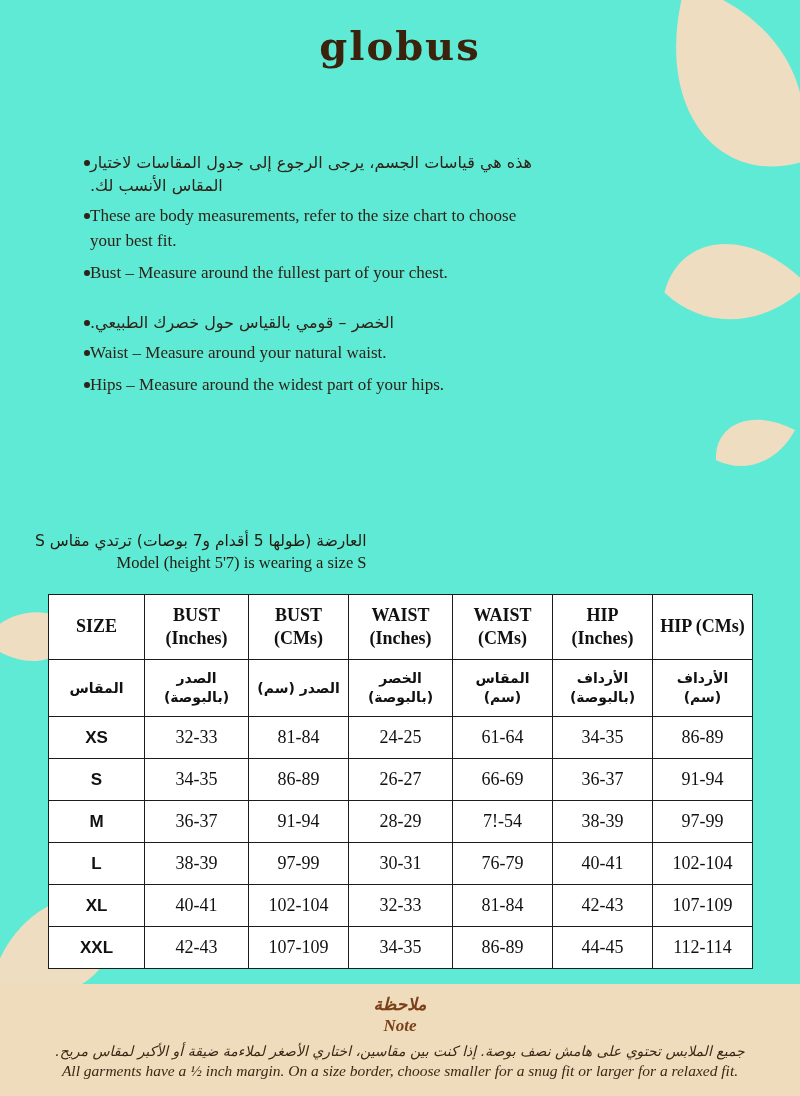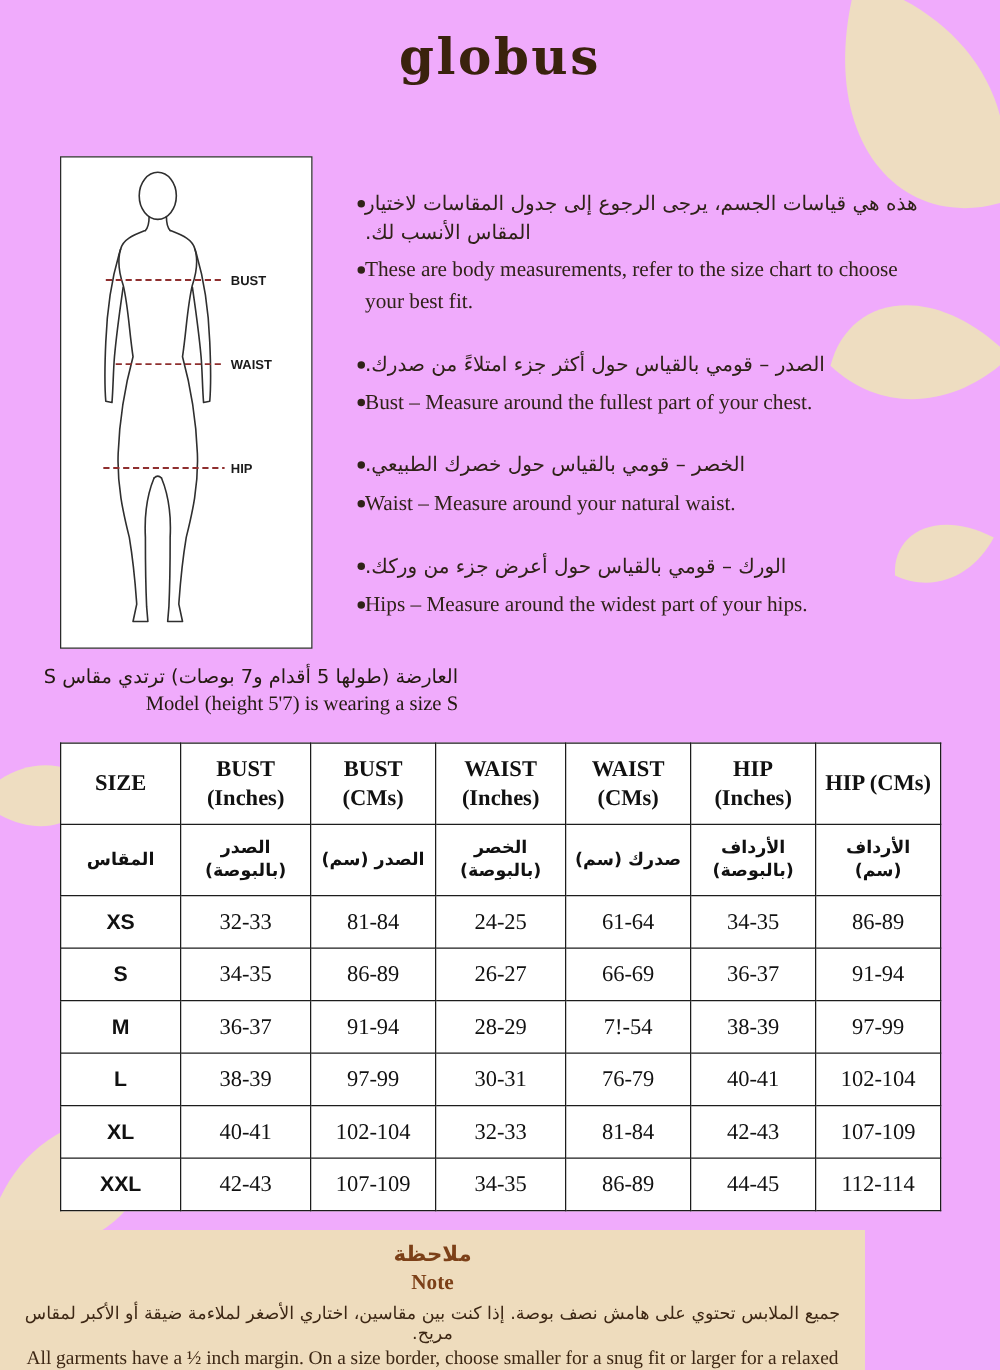--- a/index.html
+++ b/index.html
@@ -1,18 +1,18 @@
 <!DOCTYPE html>
 <html><head>
 <meta charset="utf-8">
 <style>
   html,body { margin:0; padding:0; background:#f7ebd5; }
   .page {
     position:relative; width:800px; height:1096px; overflow:hidden;
-    background:#f0abfc; font-family:"Liberation Serif", serif;
+    background:#5eead4; font-family:"Liberation Serif", serif;
   }
   .leaves { position:absolute; left:0; top:0; z-index:0; }
   .layer { position:relative; z-index:1; }
 
   
   header { text-align:center; padding-top:24px; }
   .logo {
     font-family:"DejaVu Serif", serif; font-size:40px; font-weight:700;
     color:#3a220d; letter-spacing:2px; line-height:1.1;
   }
@@ -59,22 +59,22 @@
   }
   .size-table tr.head-ar th {
     font-family:"DejaVu Sans", sans-serif; font-size:14px; font-weight:700;
     height:52px; line-height:1.35;
   }
   .size-table tbody td { font-family:"Liberation Serif", serif; font-size:18px; height:37px; }
   .size-table tbody td.size-cell { font-family:"Liberation Sans", sans-serif; font-weight:700; font-size:17px; }
 
   
   .note-band {
-    position:absolute; bottom:0; left:0; width:692px; height:112px; z-index:1;
-    background:#eedcbd; text-align:center;
+    position:absolute; bottom:0; left:0; width:800px; height:112px; z-index:1;
+    background:#eedcbd; text-align:center;font-style:italic;
   }
   .note-title-ar { margin-top:10px; font-family:"DejaVu Sans", sans-serif; font-weight:700; font-size:17px; color:#7c4018; }
   .note-title-en { font-family:"Liberation Serif", serif; font-weight:700; font-size:17px; color:#7c4018; margin-top:2px; }
   .note-body-ar { font-family:"DejaVu Sans", sans-serif; font-size:14px; color:#3d2714; margin-top:7px; padding:0 14px; }
   .note-body-en { font-family:"Liberation Serif", serif; font-size:15.5px; color:#3d2714; margin-top:3px; padding:0 14px; }
 
   .m-label { font-family:"Liberation Sans", sans-serif; font-size:10.5px; font-weight:700; fill:#1a1a1a; }
 </style>
 </head>
 <body>
@@ -90,69 +90,40 @@
       <path d="M0,0 C60,-25 130,-10 160,55 C120,110 40,95 0,0 Z" transform="translate(-12,1000) rotate(-60) scale(0.95)"></path>
       <path d="M0,0 C60,-25 130,-10 160,55 C120,110 40,95 0,0 Z" transform="translate(55,1062) rotate(-18) scale(0.7)"></path>
     </g>
   </svg>
 
   <header class="layer">
     <div class="logo">globus</div>
   </header>
 
   <section class="content">
-    <div class="figure-box">
-      <svg width="198" height="390" viewBox="0 0 200 392">
-        <g fill="none" stroke="#2f2f2f" stroke-width="1.3" stroke-linecap="round" stroke-linejoin="round">
-          <ellipse cx="78" cy="30" rx="15" ry="19"></ellipse>
-          <path d="M71 47 C71 53 70 56 68 58 M85 47 C85 53 86 56 88 58"></path>
-          <path d="M68 58 C58 62 50 65 48 73 C45 83 47 93 50 102 C54 118 55 140 58 160 C52 182 47 212 46 238 C45 264 50 286 55 306 C59 330 60 346 61 360 L58 374 L70 374 L69 362 C68 340 68 320 68 306 C67 286 70 270 75 258"></path>
-          <path d="M88 58 C98 62 106 65 108 73 C111 83 109 93 106 102 C102 118 101 140 98 160 C104 182 109 212 110 238 C111 264 106 286 101 306 C97 330 96 346 95 360 L98 374 L86 374 L87 362 C88 340 88 320 88 306 C89 286 86 270 81 258"></path>
-          <path d="M75 258 C77 256 79 256 81 258"></path>
-          <path d="M48 73 C41 95 37 122 36 148 C35 170 35 184 36 196 L41 197 C42 184 42 172 43 160 C45 138 48 118 50 104"></path>
-          <path d="M108 73 C115 95 119 122 120 148 C121 170 121 184 120 196 L115 197 C114 184 114 172 113 160 C111 138 108 118 106 104"></path>
-        </g>
-        <g stroke="#8f2f2f" stroke-width="1.6" stroke-dasharray="5 3">
-          <path d="M36 98 L132 98"></path>
-          <path d="M44 166 L132 166"></path>
-          <path d="M34 250 L132 250"></path>
-        </g>
-        <text class="m-label" x="137" y="102">BUST</text>
-        <text class="m-label" x="137" y="170">WAIST</text>
-        <text class="m-label" x="137" y="254">HIP</text>
-      </svg>
-    </div>
     <ul class="instructions">
         <li class="ar">
           <span class="dot"></span>
           <span class="txt" dir="rtl">هذه هي قياسات الجسم، يرجى الرجوع إلى جدول المقاسات لاختيار المقاس الأنسب لك.</span>
         </li>
         <li class="en">
           <span class="dot"></span>
           <span class="txt">These are body measurements, refer to the size chart to choose your best fit.</span>
         </li>
+        <li class="en">
+          <span class="dot"></span>
+          <span class="txt">Bust – Measure around the fullest part of your chest.</span>
+        </li>
         <li class="ar group-start">
           <span class="dot"></span>
-          <span class="txt" dir="rtl">الصدر – قومي بالقياس حول أكثر جزء امتلاءً من صدرك.</span>
-        </li>
-        <li class="en">
-          <span class="dot"></span>
-          <span class="txt">Bust – Measure around the fullest part of your chest.</span>
-        </li>
-        <li class="ar group-start">
-          <span class="dot"></span>
           <span class="txt" dir="rtl">الخصر – قومي بالقياس حول خصرك الطبيعي.</span>
         </li>
         <li class="en">
           <span class="dot"></span>
           <span class="txt">Waist – Measure around your natural waist.</span>
-        </li>
-        <li class="ar group-start">
-          <span class="dot"></span>
-          <span class="txt" dir="rtl">الورك – قومي بالقياس حول أعرض جزء من وركك.</span>
         </li>
         <li class="en">
           <span class="dot"></span>
           <span class="txt">Hips – Measure around the widest part of your hips.</span>
         </li>
       </ul>
   </section>
 
   <div class="model-note">
     <div class="model-ar" dir="rtl">العارضة (طولها 5 أقدام و7 بوصات) ترتدي مقاس S</div>
@@ -177,21 +148,21 @@
           <th>WAIST (Inches)</th>
           <th>WAIST (CMs)</th>
           <th>HIP (Inches)</th>
           <th>HIP (CMs)</th>
         </tr>
         <tr class="head-ar">
           <th dir="rtl">المقاس</th>
           <th dir="rtl">الصدر (بالبوصة)</th>
           <th dir="rtl">الصدر (سم)</th>
           <th dir="rtl">الخصر (بالبوصة)</th>
-          <th dir="rtl">صدرك (سم)</th>
+          <th dir="rtl">المقاس (سم)</th>
           <th dir="rtl">الأرداف (بالبوصة)</th>
           <th dir="rtl">الأرداف (سم)</th>
         </tr>
       </thead>
     <tbody>
         <tr>
           <td class="size-cell">XS</td>
           <td>32-33</td>
           <td>81-84</td>
           <td>24-25</td>

